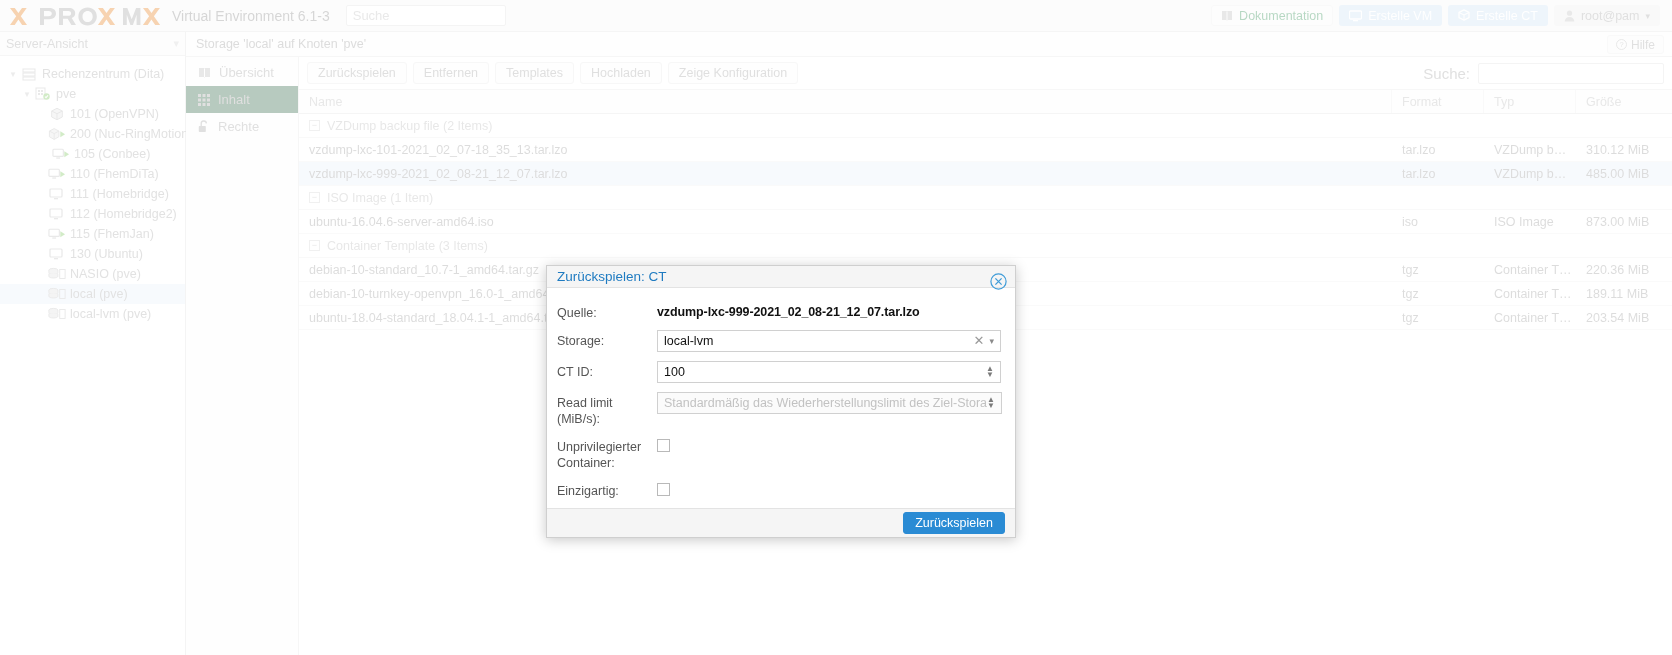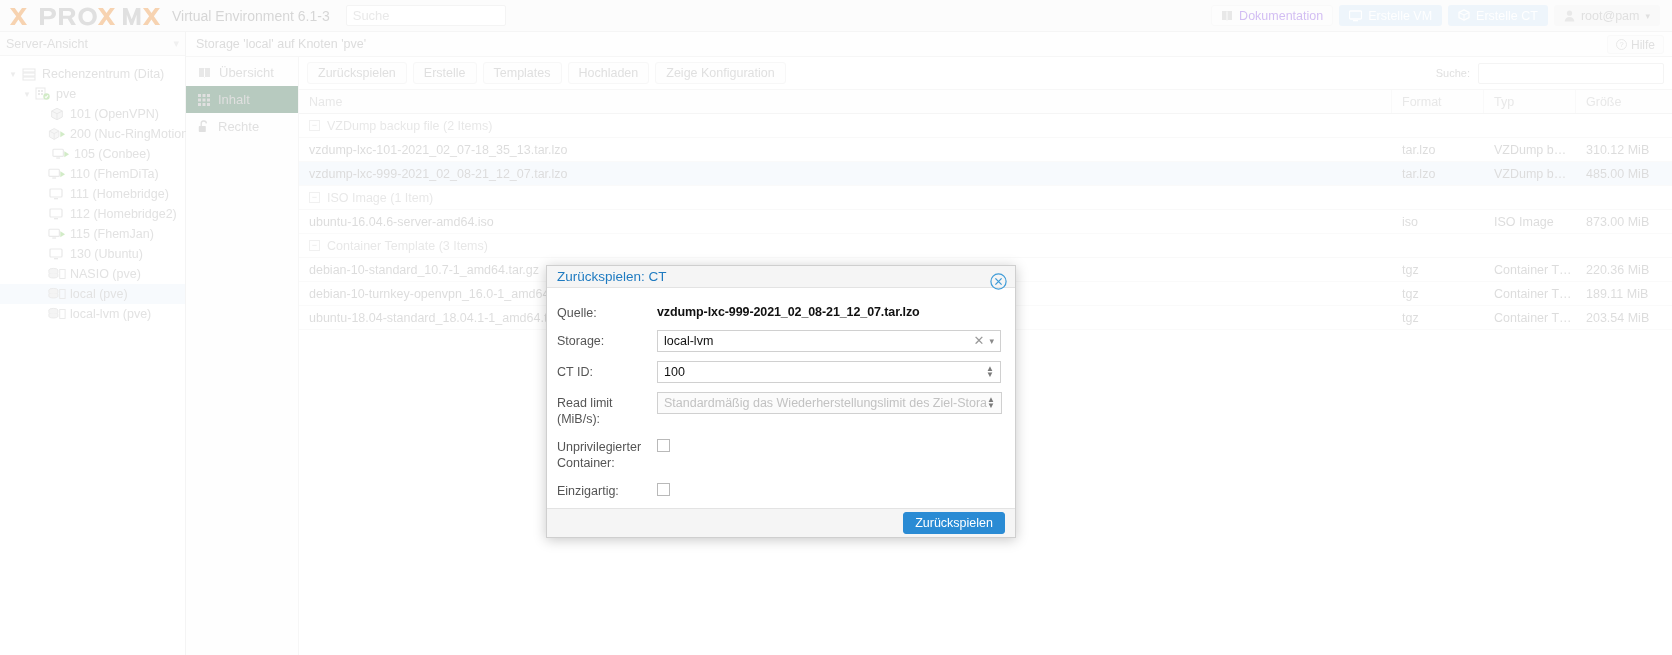--- a/index.html
+++ b/index.html
@@ -34,21 +34,21 @@
     display:flex; align-items:center; padding:0 6px;
   }
   .search-box span { color:#b9b9b9; font-size:13px; }
 
   .hdr-right { margin-left:auto; display:flex; align-items:center; gap:6px; padding-right:4px; }
   .hdr-btn {
     height:21px; border-radius:3px; display:flex; align-items:center;
     padding: 0 9px; gap:6px; font-size:12.5px; white-space:nowrap; cursor:pointer;
     border: 1px solid transparent;
   }
-  .hdr-btn.doc { background:#fafafa; color:#6d28d9; border-color:#ececec; }
+  .hdr-btn.doc { background:#fafafa; color:#15803d; border-color:#ececec; }
   .hdr-btn.blue { background:#c8e0f4; color:#ffffff; }
   .hdr-btn.user { background:#ececec; color:#9a9a9a; }
   .hdr-btn svg { display:block; }
 
   
   .body-wrap { position:absolute; top:32px; left:0; right:0; bottom:0; display:flex;justify-content:space-between; }
 
   
   .sidebar { width: 186px; border-right:1px solid #ddd; background:#fff; display:flex; flex-direction:column; }
   .view-select {
@@ -90,21 +90,21 @@
   .toolbar {
     height:32px; display:flex; align-items:center; gap:6px; padding:4px 8px;
     background:#fff; position:relative;
   }
   .tbtn {
     height:22px; border:1px solid #e7e7e7; border-radius:3px; background:#fcfcfc;
     color:#999; font-size:12.5px; padding:0 10px; display:flex; align-items:center;
     cursor:pointer; white-space:nowrap;
   }
   .tb-search { margin-left:auto; display:flex; align-items:center; gap:8px; }
-  .tb-search .lbl { color:#9a9a9a; font-size:11px; }
+  .tb-search .lbl { color:#9a9a9a; font-size:15px; }
   .tb-search .inp { width:186px; height:21px; border:1px solid #dcdcdc; background:#fff; border-radius:2px; }
 
   .grid { flex:1; display:flex; flex-direction:column; min-height:0; }
   .ghead {
     display:flex; height:25px; border-top:1px solid #e6e6e6; border-bottom:1px solid #e0e0e0;
     background:#fcfcfc; color:#b4b4b4; font-size:12.5px;
   }
   .ghead > div { display:flex; align-items:center; padding:0 10px; border-right:1px solid #ececec; }
   .ghead > div:last-child { border-right:none; }
   .c-name { flex:1; min-width:0; }
@@ -430,21 +430,21 @@
                 </svg>
               </span>
               <span>Rechte</span>
             </div>
           </div>
 
         <div class="panel">
           <div class="toolbar">
             <div id="toolbar-buttons" style="display:flex;gap:6px;">
                 <div class="tbtn">Zurückspielen</div>
-                <div class="tbtn">Erstelle</div>
+                <div class="tbtn">Entfernen</div>
                 <div class="tbtn">Templates</div>
                 <div class="tbtn">Hochladen</div>
                 <div class="tbtn">Zeige Konfiguration</div>
               </div>
             <div class="tb-search">
               <span class="lbl">Suche:</span>
               <div class="inp"></div>
             </div>
           </div>
 

